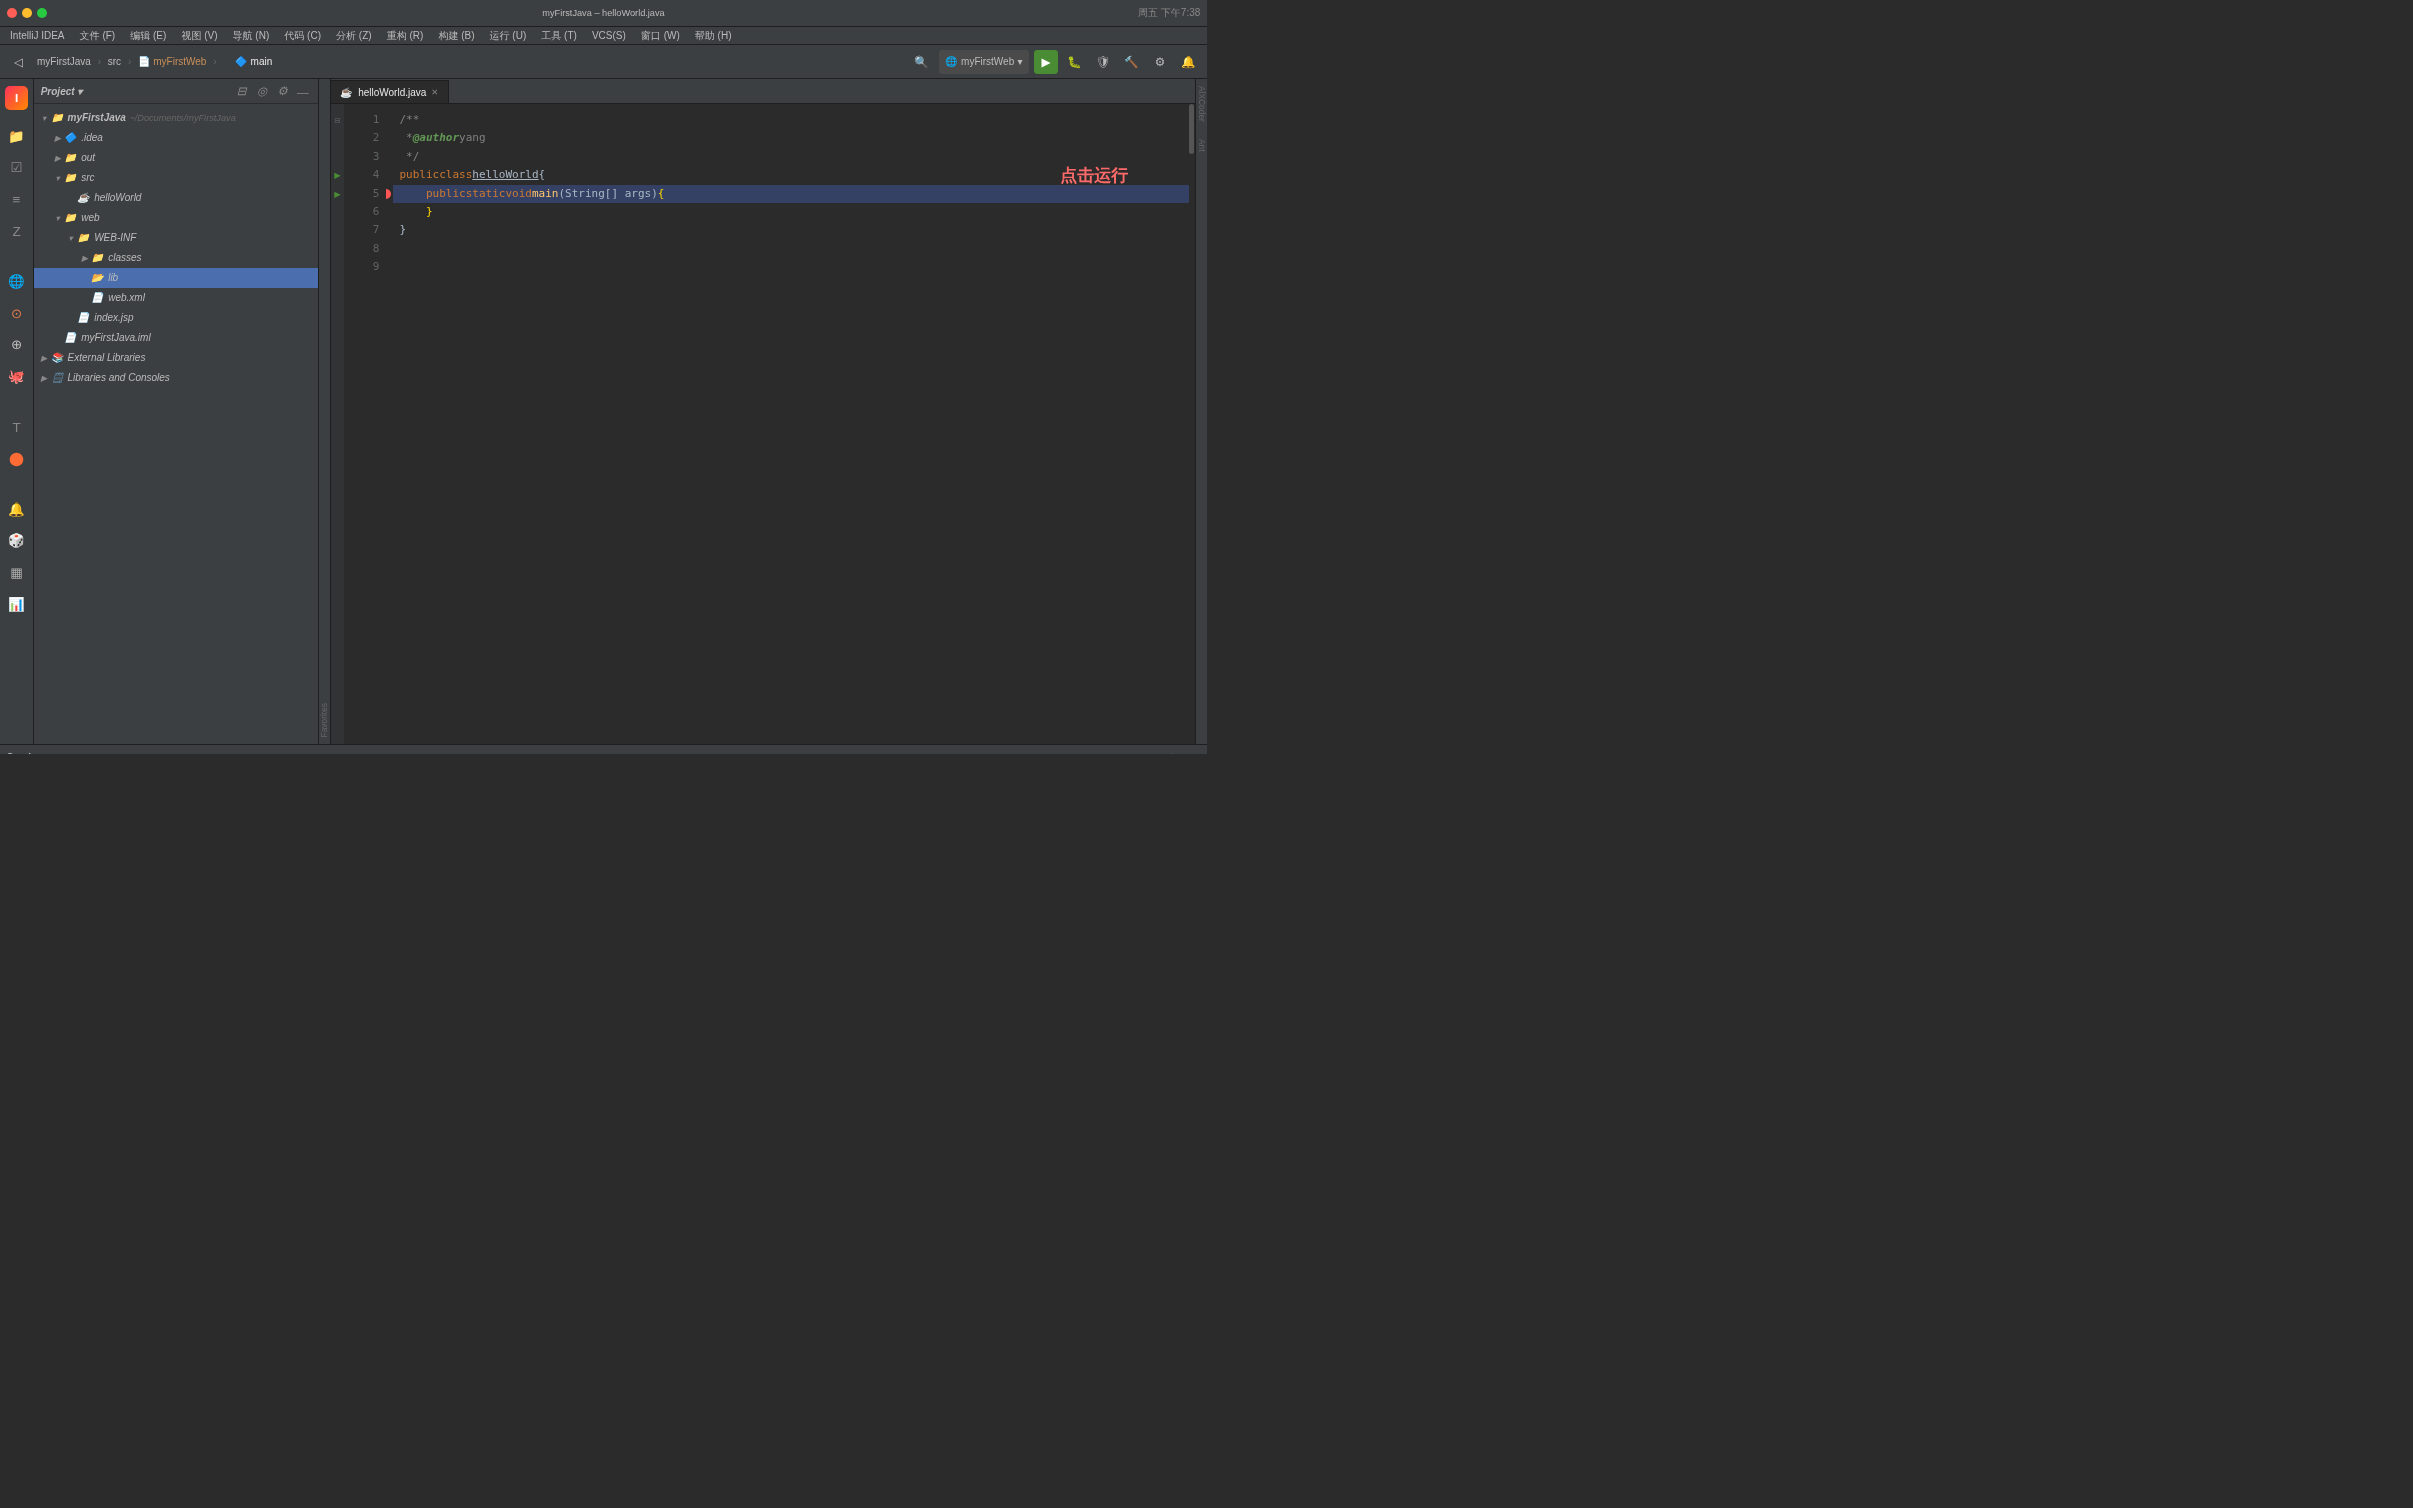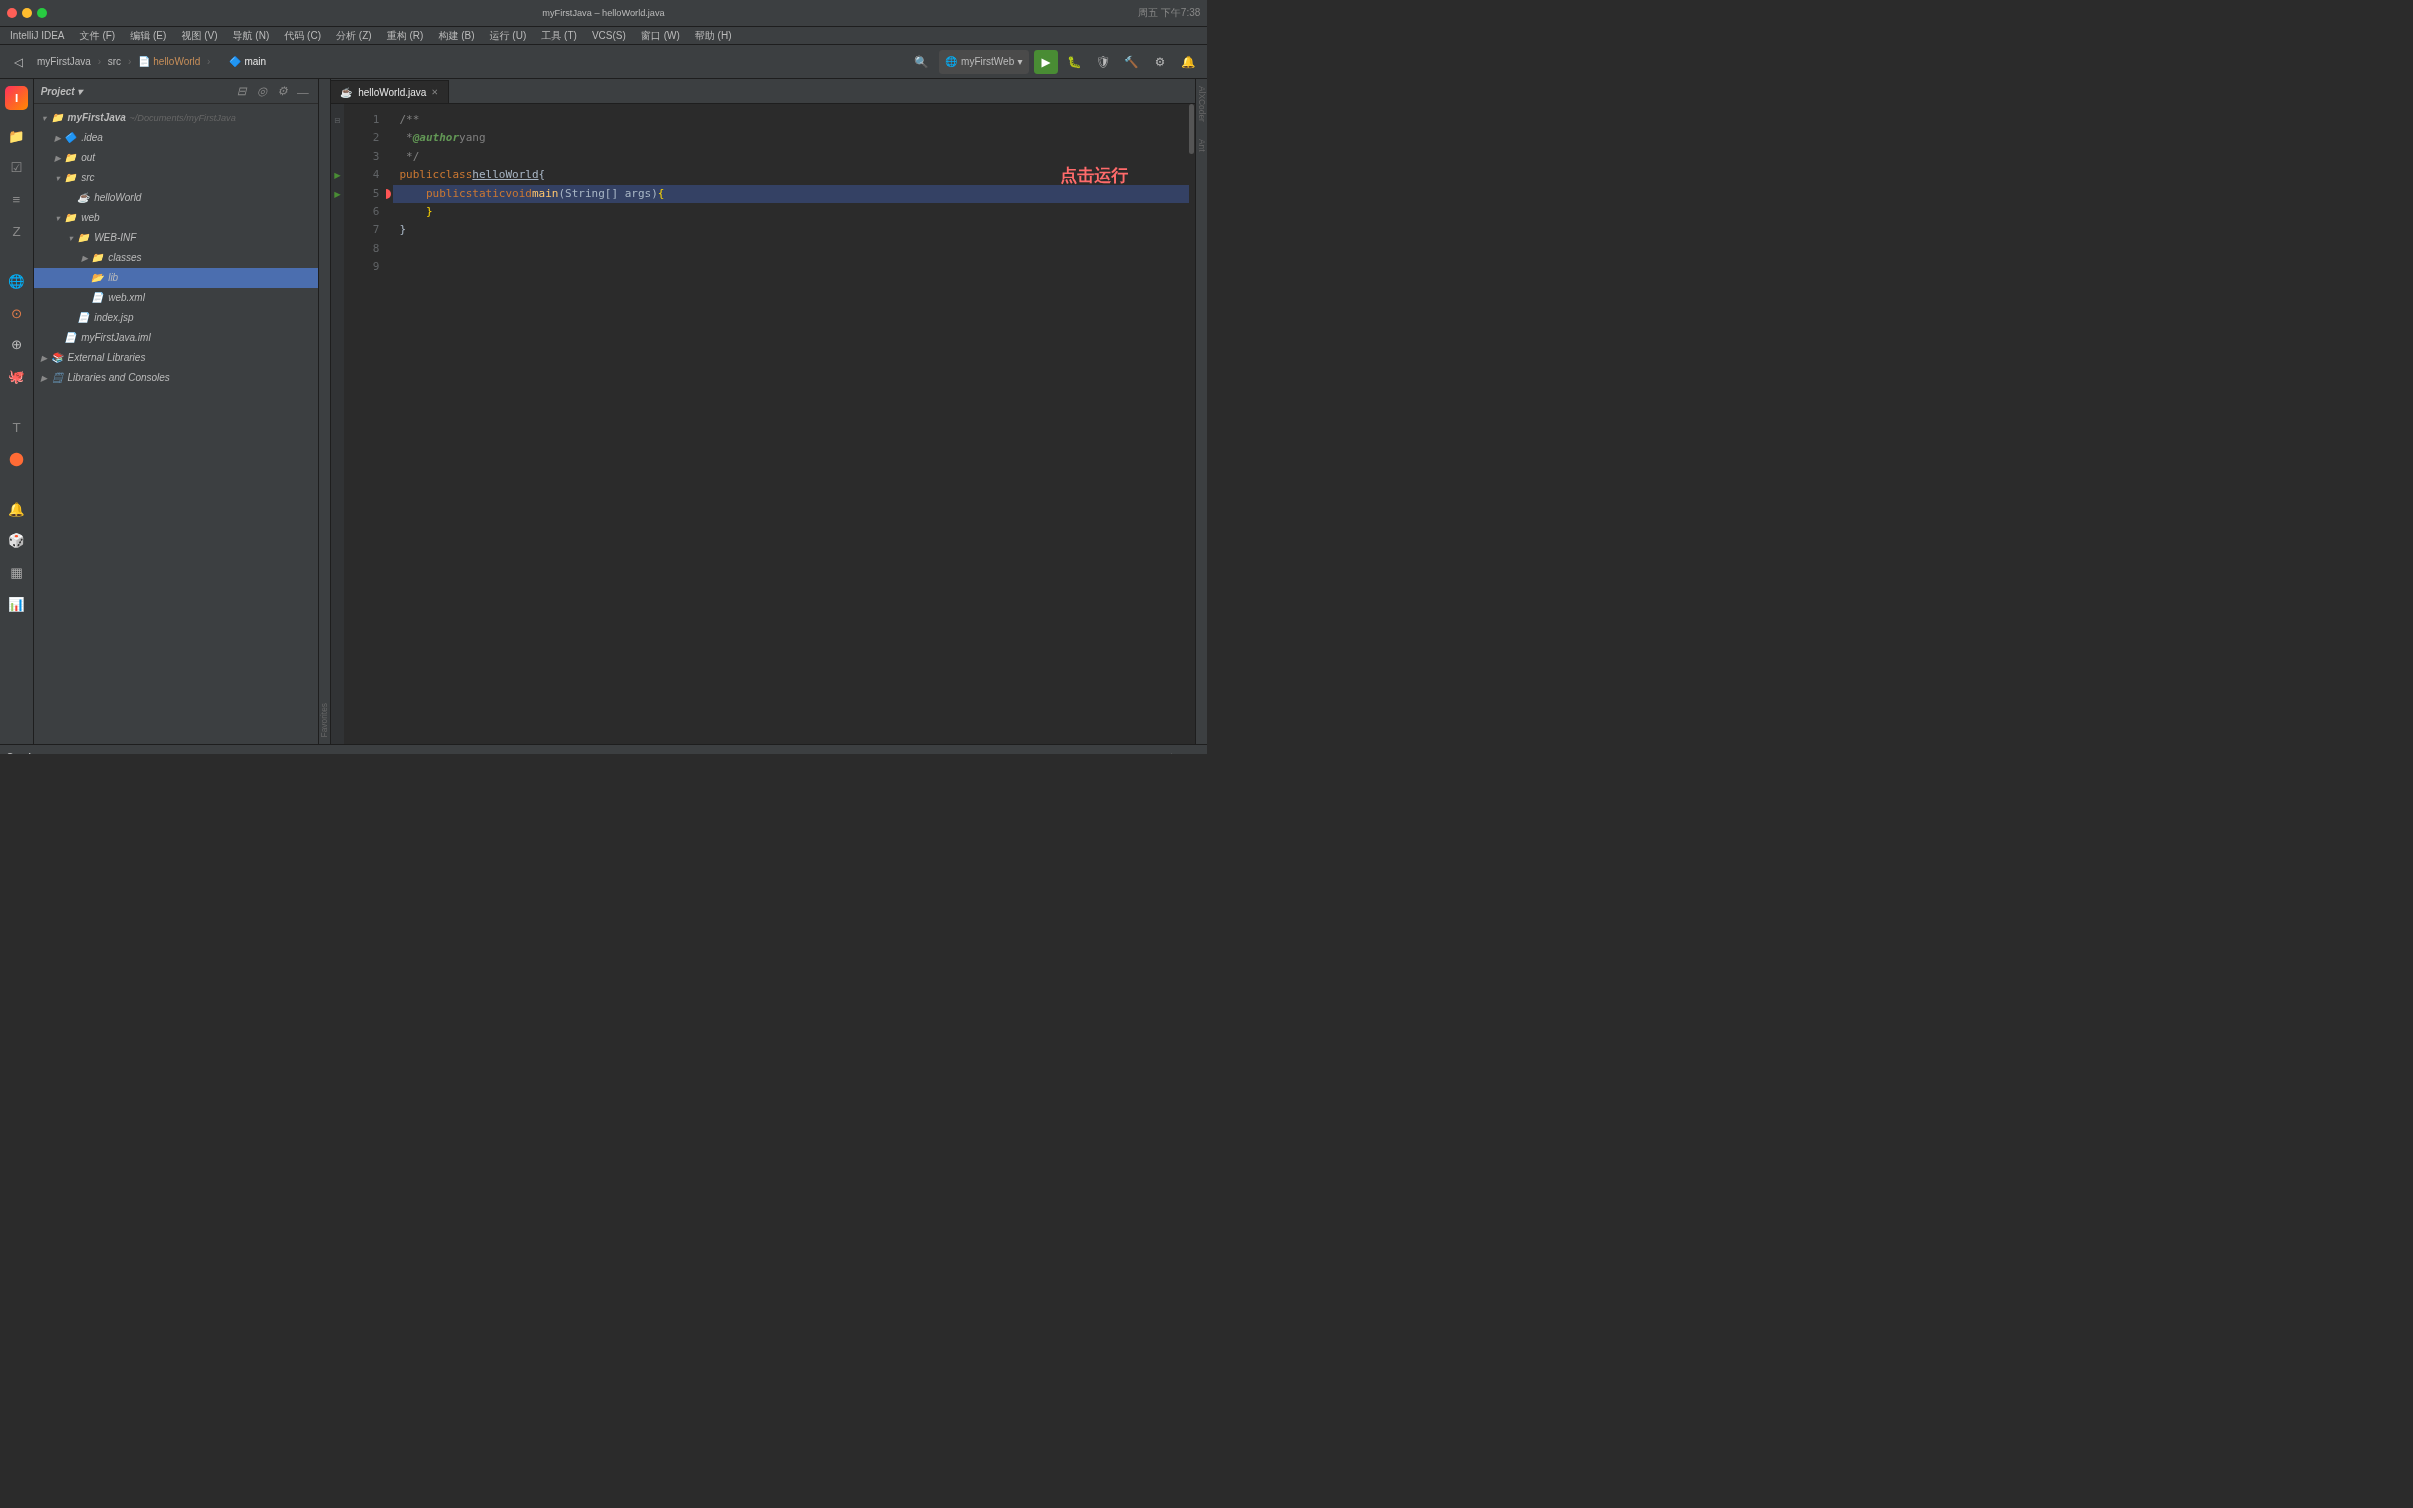--- a/index.html
+++ b/index.html
@@ -512,21 +512,21 @@
   <div class="menu-item">帮助 (H)</div>
 </div>
 
 <div class="toolbar">
   <button class="toolbar-btn">◁</button>
   <div class="toolbar-breadcrumb">
     <span class="breadcrumb-item">myFirstJava</span>
     <span class="breadcrumb-sep">›</span>
     <span class="breadcrumb-item">src</span>
     <span class="breadcrumb-sep">›</span>
-    <span class="breadcrumb-item" style="color:#c88f5a;">📄 helloWorld</span>
+    <span class="breadcrumb-item" style="color:#c88f5a;">📄 myFirstWeb</span>
     <span class="breadcrumb-sep">›</span>
     <span class="breadcrumb-item current">🔷 main</span>
   </div>
   <div class="toolbar-right">
     <button class="toolbar-btn">🔍</button>
     <div class="run-config">
       <span style="color:#4a90d9;">🌐</span>
       <span>myFirstWeb</span>
       <span>▾</span>
     </div>

